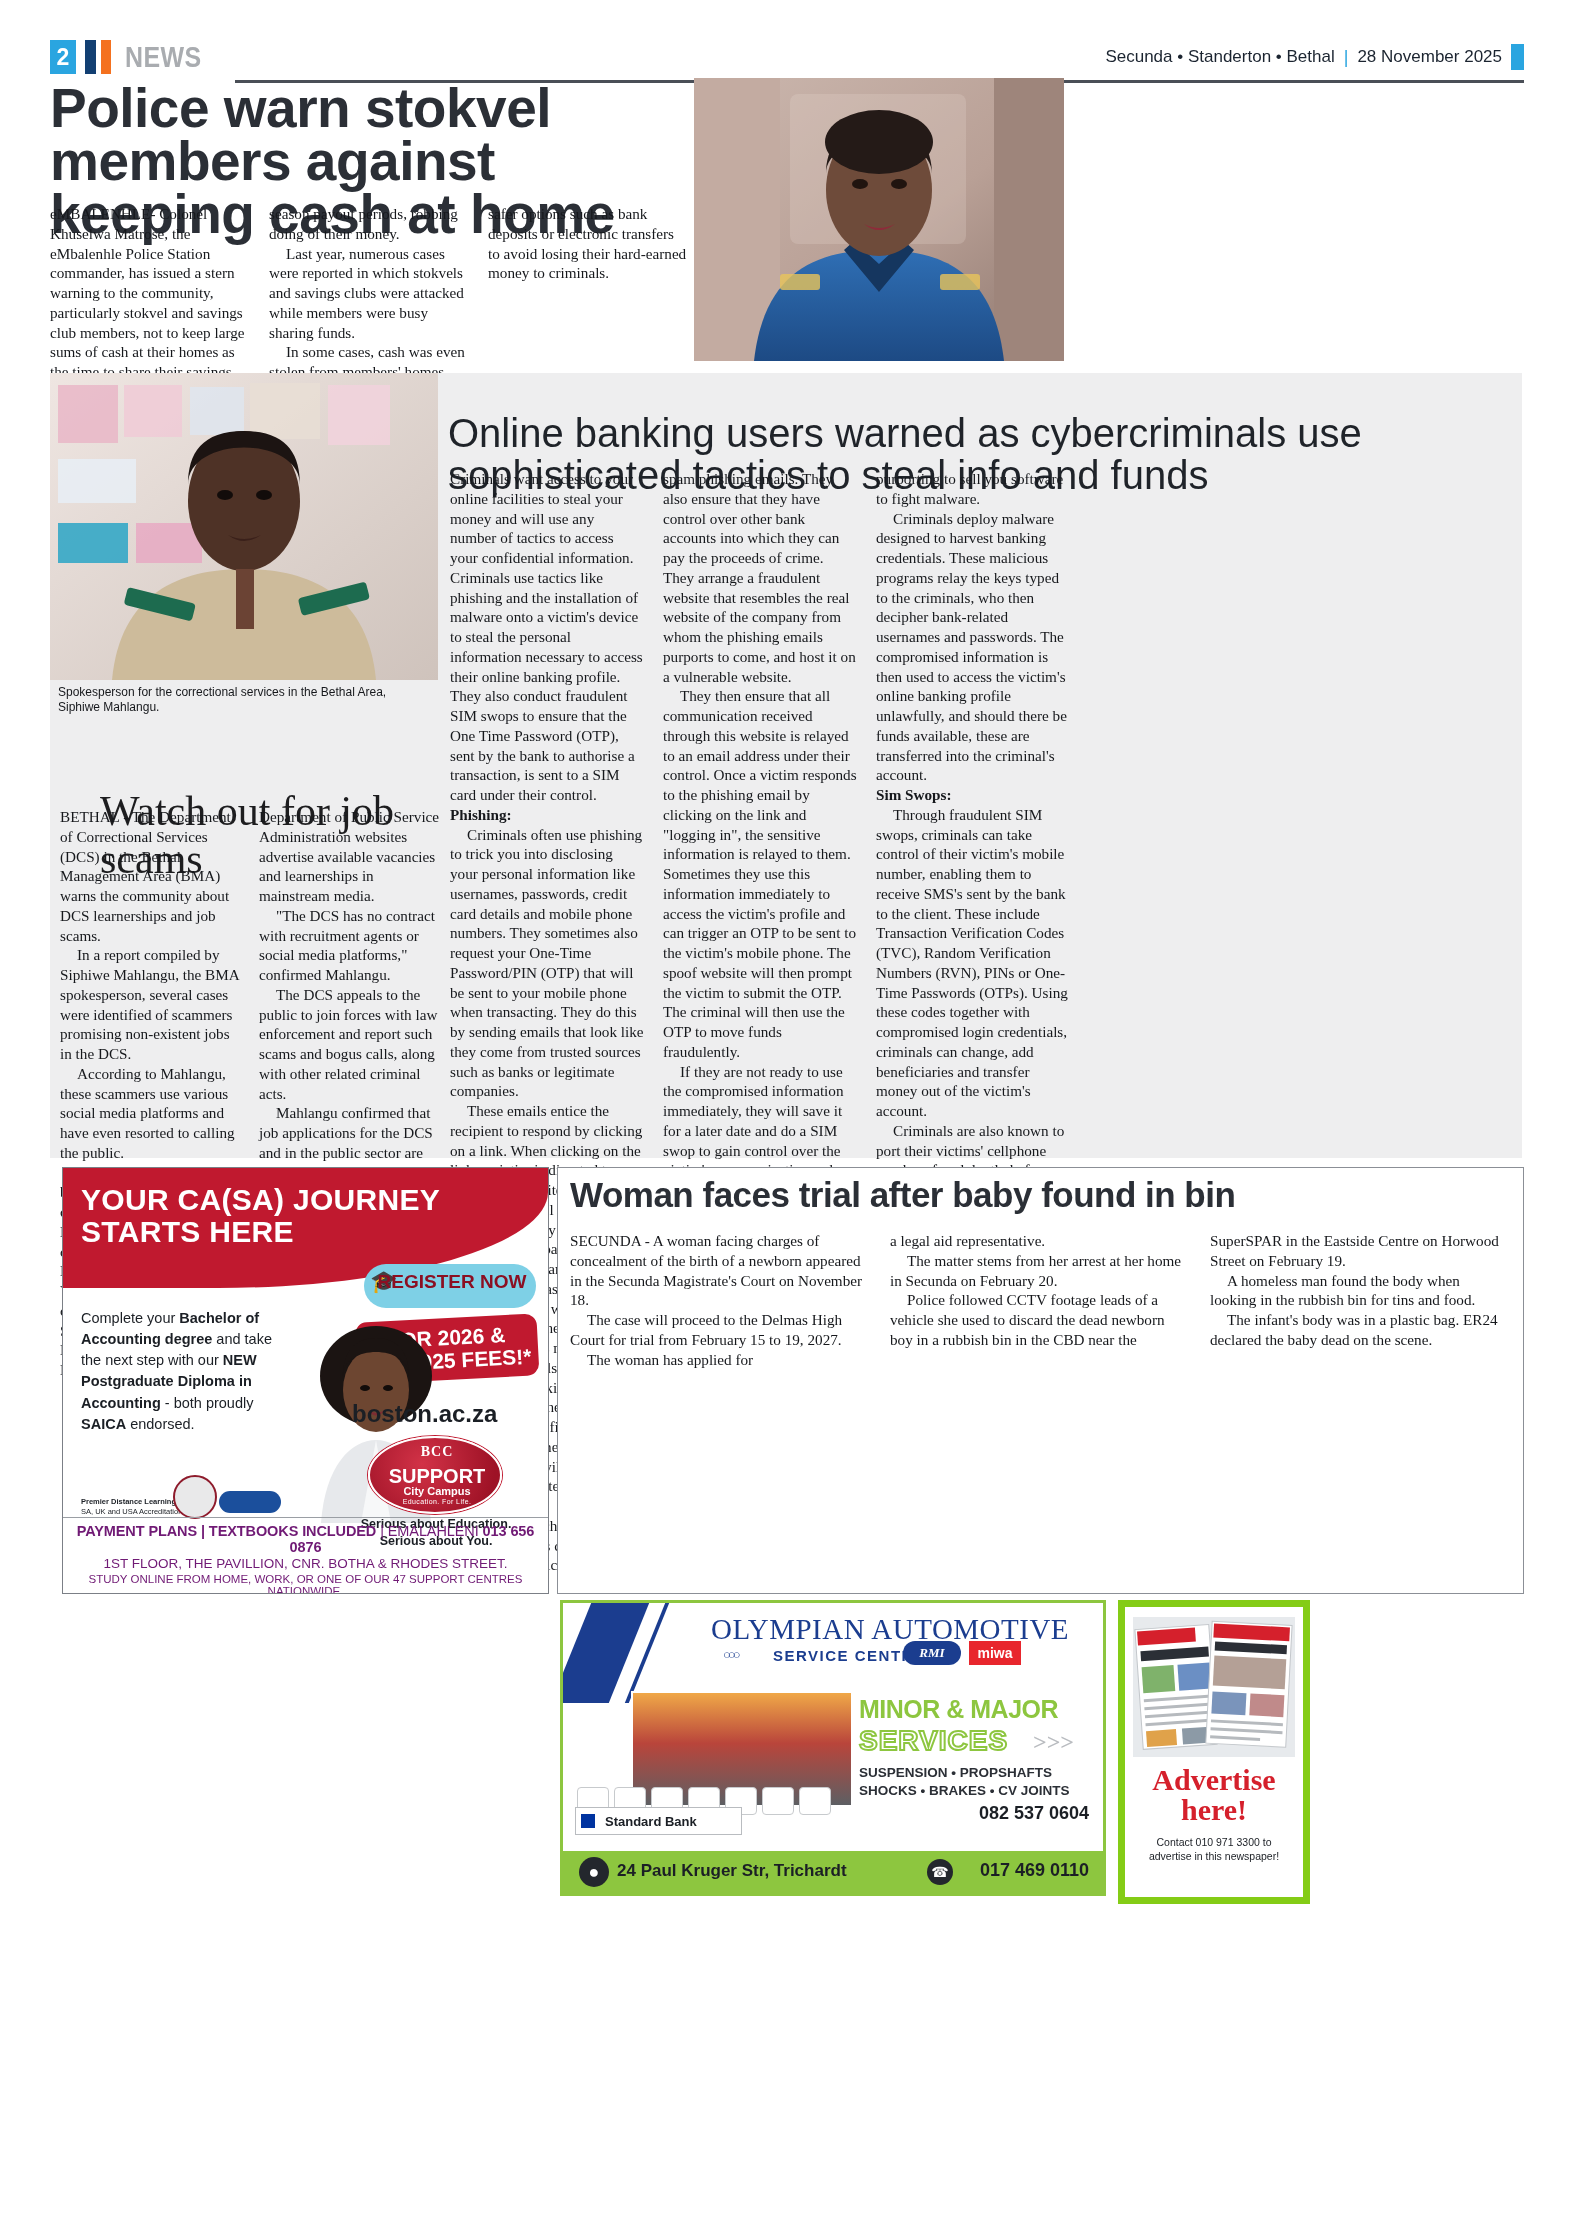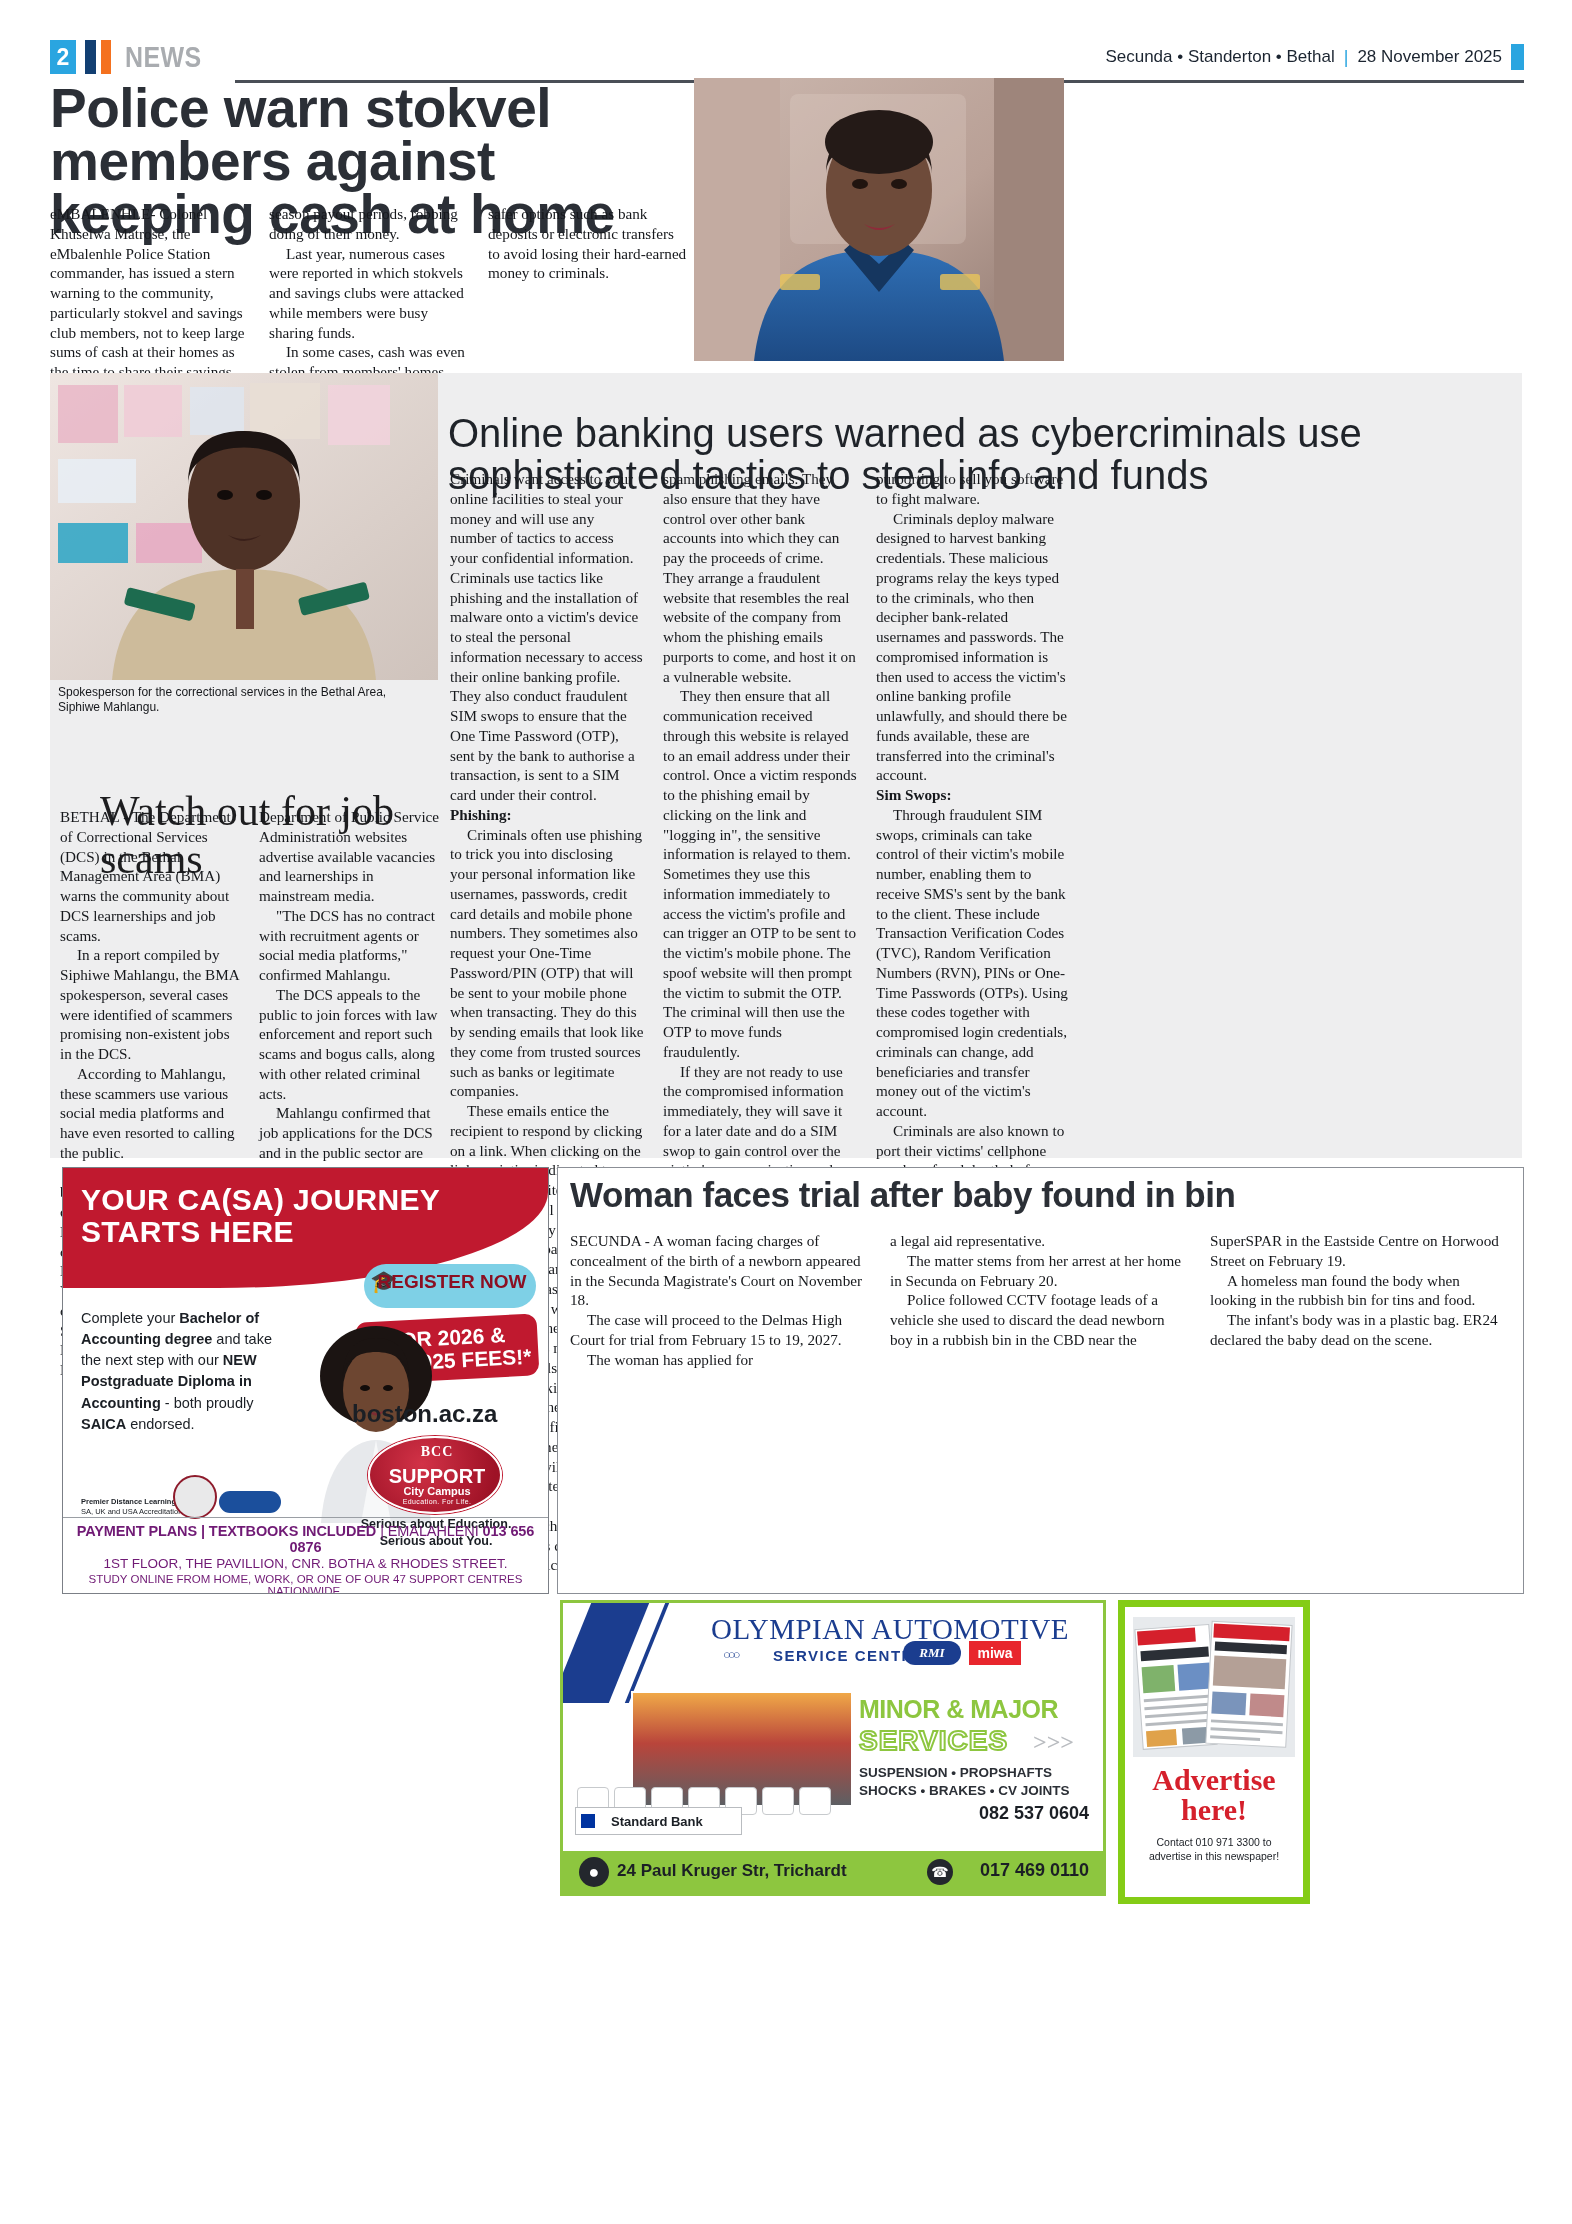--- a/index.html
+++ b/index.html
@@ -121,21 +121,21 @@
   .oly-major{position:absolute;left:296px;top:92px;font-family:"Liberation Sans",sans-serif;font-weight:bold;
              font-size:25px;color:#8dc63f;letter-spacing:-.5px;}
   .oly-serv{position:absolute;left:296px;top:122px;font-family:"Liberation Sans",sans-serif;font-weight:bold;
             font-size:28px;color:#fff;-webkit-text-stroke:2px #8dc63f;letter-spacing:1px;}
   .oly-arrows{position:absolute;left:470px;top:126px;color:#b9bcc0;font-size:24px;font-weight:bold;}
   .oly-l1{position:absolute;left:296px;top:162px;font-family:"Liberation Sans",sans-serif;font-weight:bold;
           font-size:13.5px;color:#2b2f36;}
   .oly-l2{position:absolute;left:296px;top:180px;font-family:"Liberation Sans",sans-serif;font-weight:bold;
           font-size:13.5px;color:#2b2f36;}
   .oly-sb{position:absolute;left:12px;top:204px;width:160px;height:26px;background:#fff;border:1px solid #b9bcc0;
-          display:flex;align-items:center;gap:16px;padding-left:5px;}
+          display:flex;align-items:center;gap:10px;padding-left:5px;}
   .oly-sb-sq{width:14px;height:14px;background:#0033a0;}
   .oly-sb-t{font-family:"Liberation Sans",sans-serif;font-weight:bold;font-size:13px;color:#1b1f25;}
   .oly-appr{position:absolute;left:12px;top:232px;width:160px;text-align:left;
             font-family:"Liberation Sans",sans-serif;font-weight:bold;font-size:9.5px;color:#1b1f25;line-height:1.2;margin-top:22px;}
   .oly-green{position:absolute;left:0;bottom:0;width:100%;height:42px;background:#8dc63f;}
   .oly-pin{position:absolute;left:16px;bottom:6px;width:30px;height:30px;border-radius:50%;background:#23272d;
            display:flex;align-items:center;justify-content:center;color:#fff;font-size:18px;}
   .oly-addr{position:absolute;left:54px;bottom:12px;font-family:"Liberation Sans",sans-serif;font-weight:bold;
             font-size:17px;color:#1b1f25;}
   .oly-ph1{position:absolute;right:14px;top:200px;font-family:"Liberation Sans",sans-serif;font-weight:bold;

